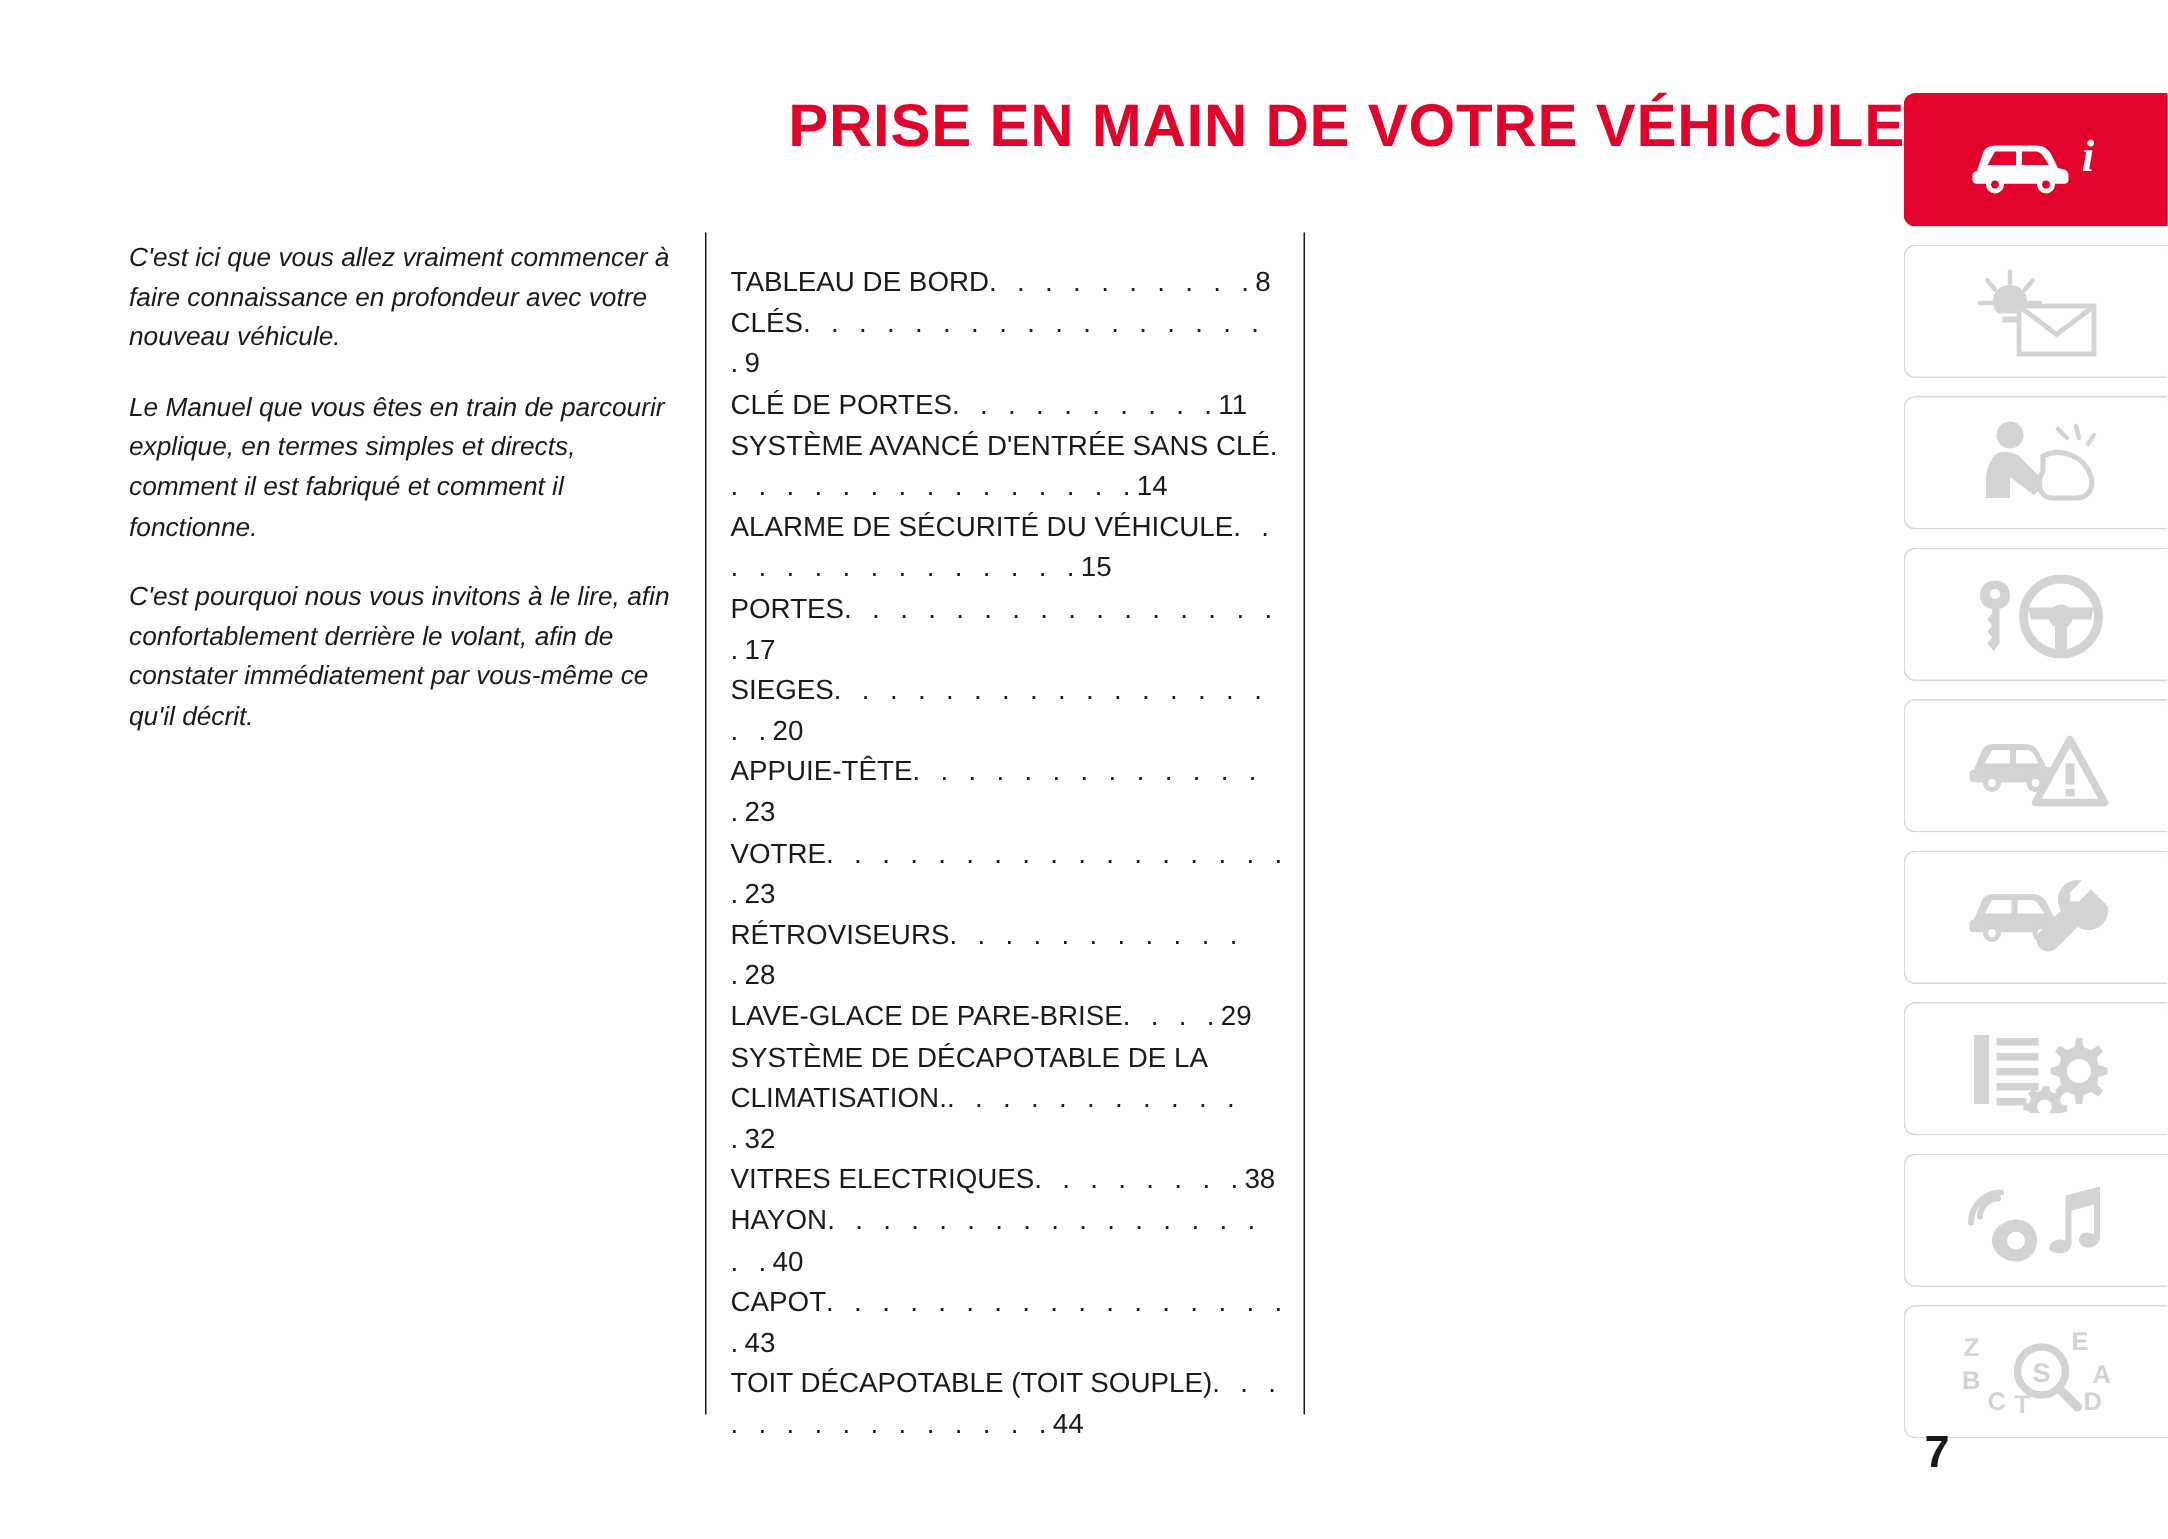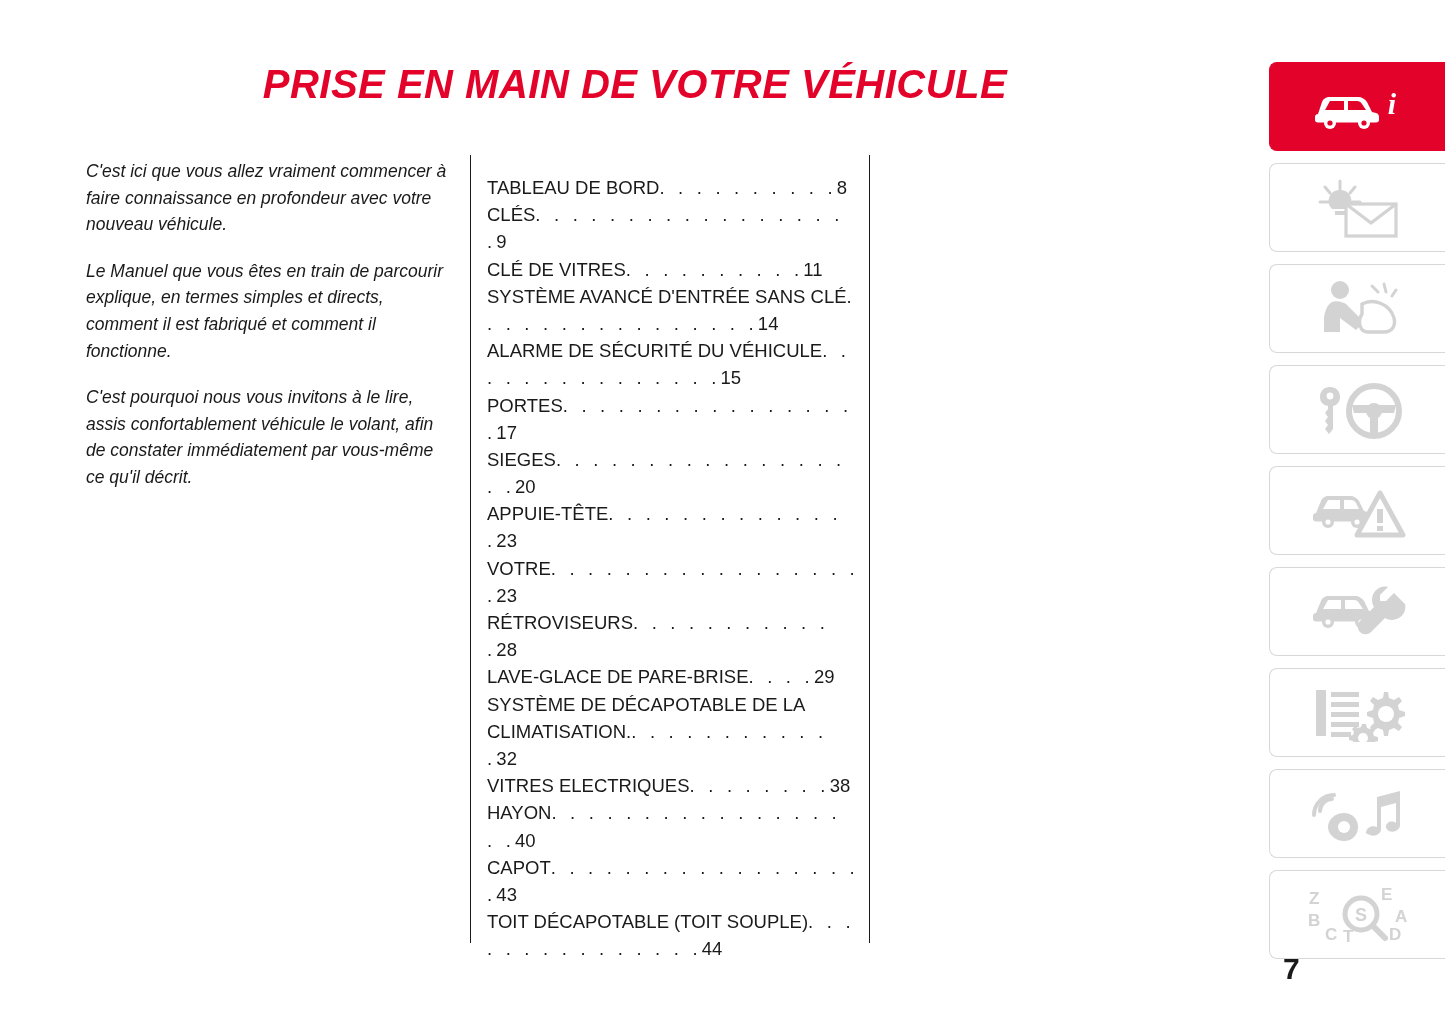--- a/index.html
+++ b/index.html
@@ -15,27 +15,26 @@
     font-family: "Liberation Sans", sans-serif;
     color: #1a1a1a;
   }
 
   
   .page-title {
     position: absolute;
     left: 0;
     top: 62px;
     width: 1270px;
-    text-align: center;
+    text-align: right;
     font-size: 40px;
     font-weight: bold;
     letter-spacing: 0.5px;
     color: #e3032a;
     font-family: "Liberation Sans", sans-serif;
-    font-style: italic;
   }
 
   
   .intro-col {
     position: absolute;
     left: 86px;
     top: 158px;
     width: 370px;
   }
   .intro-par {
@@ -124,30 +123,30 @@
   }
 </style>
 </head>
 <body>
 
 <div class="page-title">PRISE EN MAIN DE VOTRE VÉHICULE</div>
 
 <div class="intro-col">
   <p class="intro-par">C'est ici que vous allez vraiment commencer à faire connaissance en profondeur avec votre nouveau véhicule.</p>
   <p class="intro-par">Le Manuel que vous êtes en train de parcourir explique, en termes simples et directs, comment il est fabriqué et comment il fonctionne.</p>
-  <p class="intro-par">C'est pourquoi nous vous invitons à le lire, assis confortablement véhicule le volant, afin de constater immédiatement par vous-même ce qu'il décrit.</p>
+  <p class="intro-par">C'est pourquoi nous vous invitons à le lire, afin confortablement derrière le volant, afin de constater immédiatement par vous-même ce qu'il décrit.</p>
 </div>
 
 <div class="rule rule-left"></div>
 <div class="rule rule-right"></div>
 
 <div class="toc-col">
   <div class="toc-entry wrap"><span>TABLEAU DE BORD</span><span class="leaders">. . . . . . . . . .</span><span class="pg">8</span></div>
   <div class="toc-entry wrap"><span>CLÉS</span><span class="leaders">. . . . . . . . . . . . . . . . . .</span><span class="pg">9</span></div>
-  <div class="toc-entry wrap"><span>CLÉ DE VITRES</span><span class="leaders">. . . . . . . . . .</span><span class="pg">11</span></div>
+  <div class="toc-entry wrap"><span>CLÉ DE PORTES</span><span class="leaders">. . . . . . . . . .</span><span class="pg">11</span></div>
   <div class="toc-entry wrap"><span>SYSTÈME AVANCÉ D'ENTRÉE SANS CLÉ</span><span class="leaders">. . . . . . . . . . . . . . . .</span><span class="pg">14</span></div>
   <div class="toc-entry wrap"><span>ALARME DE SÉCURITÉ DU VÉHICULE</span><span class="leaders">. . . . . . . . . . . . . . .</span><span class="pg">15</span></div>
   <div class="toc-entry wrap"><span>PORTES</span><span class="leaders">. . . . . . . . . . . . . . . . .</span><span class="pg">17</span></div>
   <div class="toc-entry wrap"><span>SIEGES</span><span class="leaders">. . . . . . . . . . . . . . . . . .</span><span class="pg">20</span></div>
   <div class="toc-entry wrap"><span>APPUIE-TÊTE</span><span class="leaders">. . . . . . . . . . . . . .</span><span class="pg">23</span></div>
   <div class="toc-entry wrap"><span>VOTRE</span><span class="leaders">. . . . . . . . . . . . . . . . . .</span><span class="pg">23</span></div>
   <div class="toc-entry wrap"><span>RÉTROVISEURS</span><span class="leaders">. . . . . . . . . . . .</span><span class="pg">28</span></div>
   <div class="toc-entry wrap"><span>LAVE-GLACE DE PARE-BRISE</span><span class="leaders">. . . .</span><span class="pg">29</span></div>
   <div class="toc-entry wrap"><span>SYSTÈME DE DÉCAPOTABLE DE LA CLIMATISATION.</span><span class="leaders">. . . . . . . . . . . .</span><span class="pg">32</span></div>
   <div class="toc-entry wrap"><span>VITRES ELECTRIQUES</span><span class="leaders">. . . . . . . .</span><span class="pg">38</span></div>

